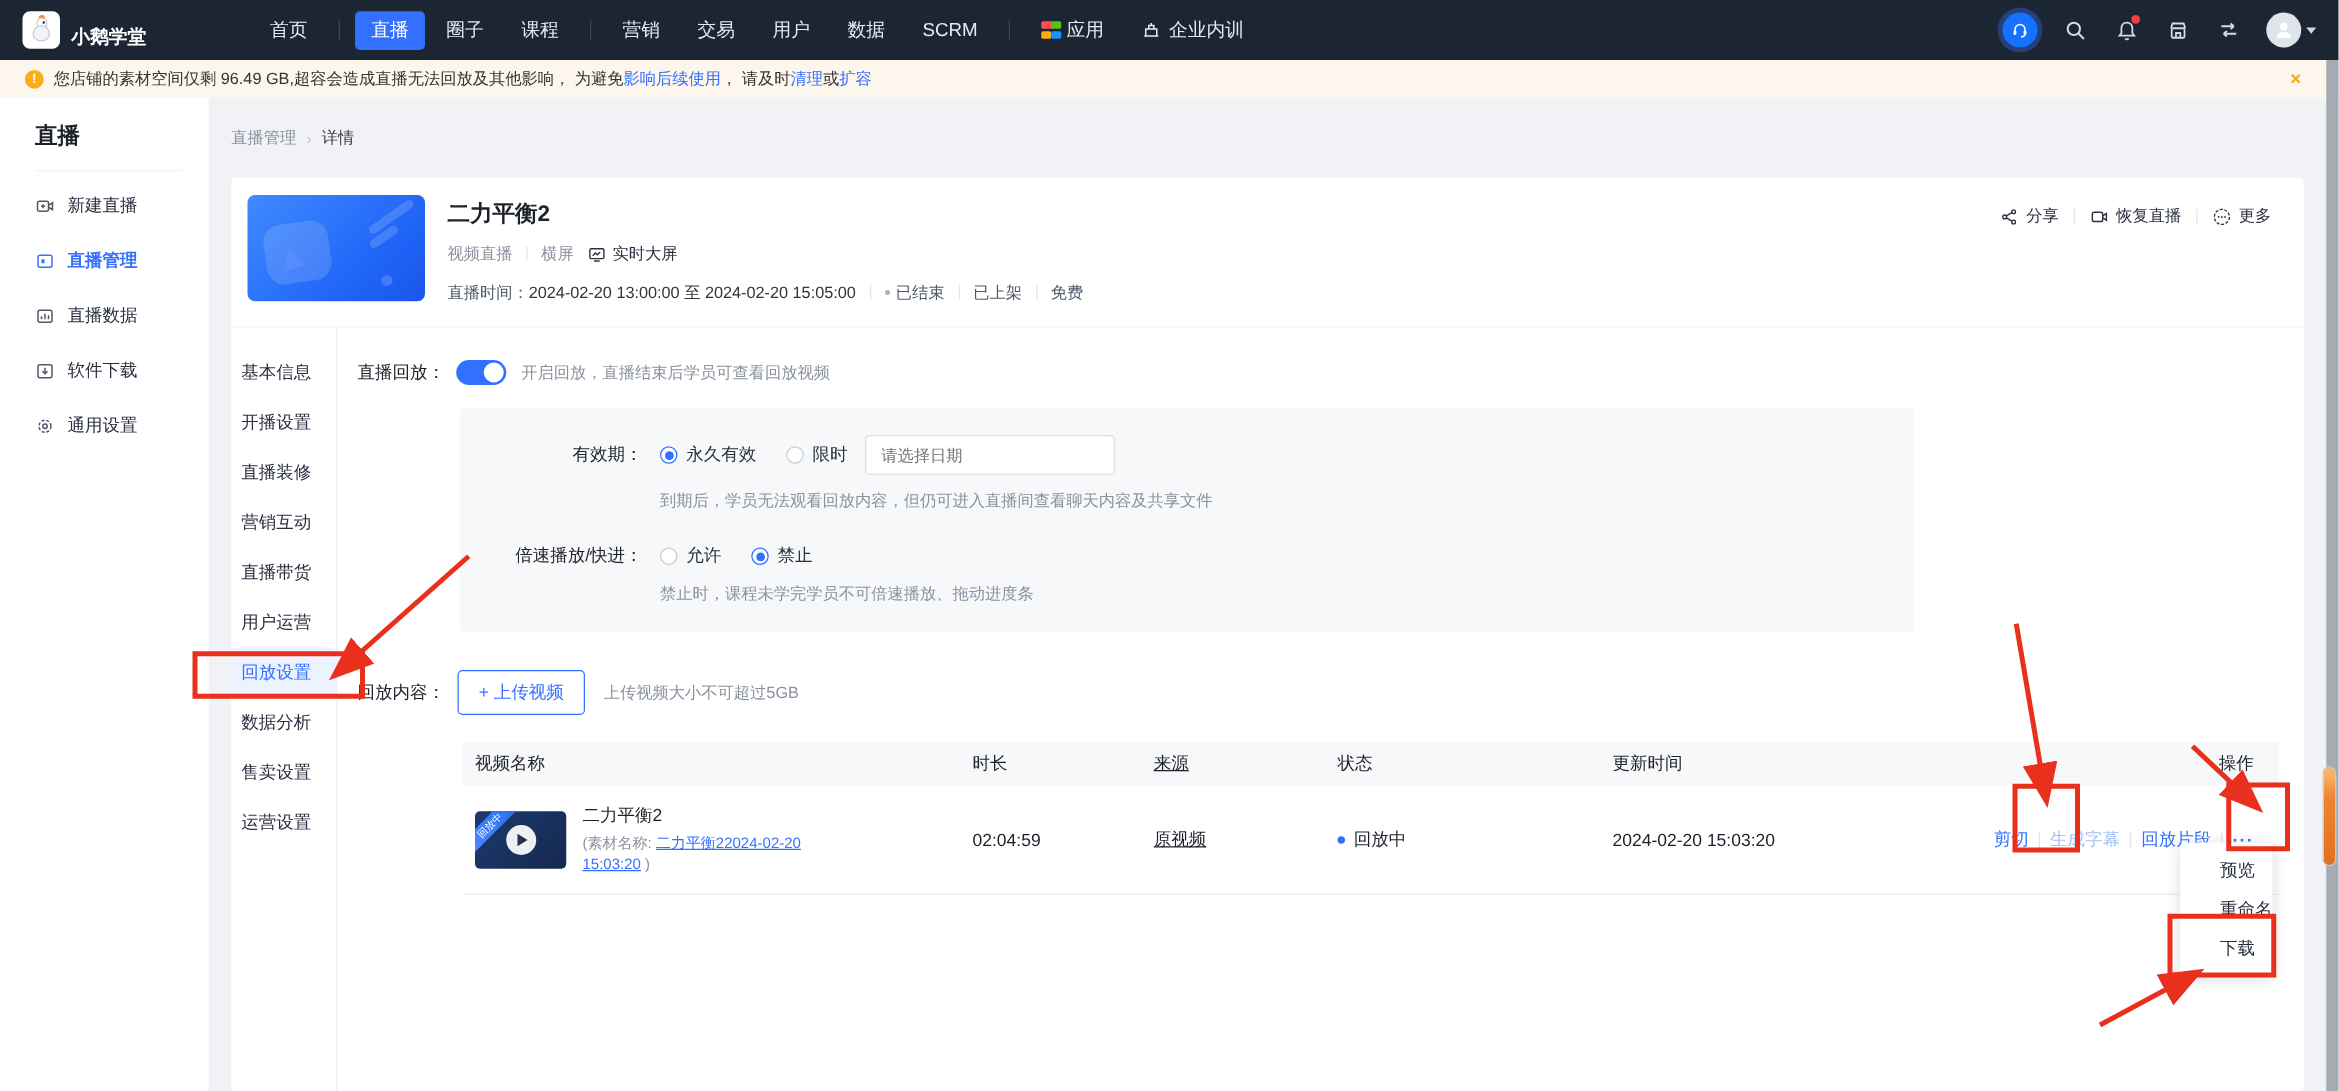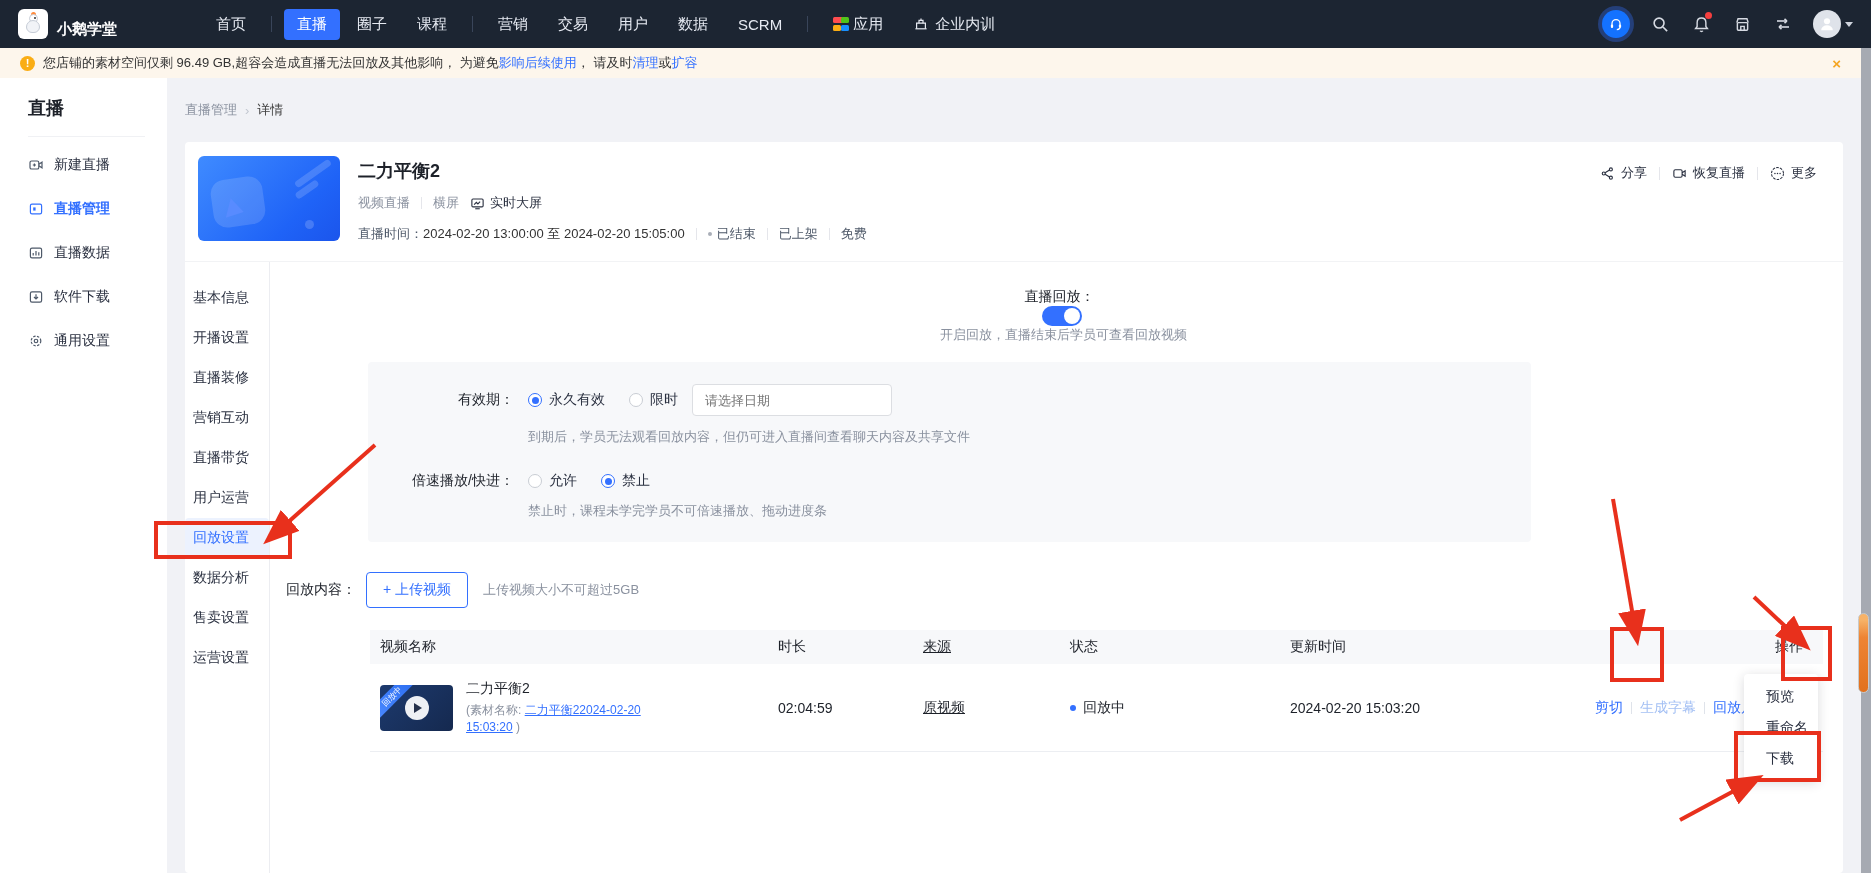--- a/index.html
+++ b/index.html
@@ -74,21 +74,21 @@
   .ha-item{display:flex;align-items:center;gap:6px;font-size:13px;color:#2a3040;cursor:pointer;white-space:nowrap;}
   .ha-div{width:1px;height:13px;background:#e5e6eb;margin:3px 12px 0 12px;}
 
   
   .card-body{display:flex;border-top:1px solid #f2f3f5;height:calc(100% - 117px);}
   .tabs{width:85px;border-right:1px solid #ecedf1;padding-top:16px;flex:0 0 auto;}
   .tab{height:40px;display:flex;align-items:center;padding-left:8px;font-size:14px;color:#2a3040;cursor:pointer;border-radius:4px;}
   .tab.active{background:#ecf2fe;color:#3370ff;}
   .content{flex:1;padding:26px 10px 0 12px;position:relative;}
 
-  .s-row{display:flex;align-items:center;flex-direction:column;}
+  .s-row{display:flex;align-items:center;}
   .s-label{width:74px;text-align:right;color:#1d2129;flex:0 0 auto;}
   .switch{width:40px;height:20px;border-radius:10px;background:#3370ff;position:relative;margin-left:9px;cursor:pointer;flex:0 0 auto;}
   .switch .knob{position:absolute;right:2px;top:2px;width:16px;height:16px;border-radius:50%;background:#fff;}
   .hint{color:#8a919f;font-size:13px;margin-left:12px;}
 
   .gray-panel{margin:18px 0 0 86px;width:1163px;background:#f7f8fa;border-radius:4px;padding:22px 0 22px 0;}
   .p-row{display:flex;align-items:center;}
   .p-label{width:146px;text-align:right;color:#1d2129;flex:0 0 auto;}
   .radio{width:14px;height:14px;border-radius:50%;border:1px solid #c9cdd4;background:#fff;display:flex;align-items:center;justify-content:center;margin-left:14px;cursor:pointer;flex:0 0 auto;}
   .radio.on{border-color:#3370ff;}
@@ -124,21 +124,21 @@
   .v-mat{margin-top:4px;font-size:12px;color:#8a919f;line-height:17px;}
   .v-mat a{color:#3370ff;text-decoration:underline;cursor:pointer;}
   .status-dot{width:6px;height:6px;border-radius:50%;background:#3370ff;margin-right:7px;}
   .act-link{color:#3370ff;cursor:pointer;white-space:nowrap;}
   .act-link.dim{color:#a4c0f4;}
   .act-link.dots{font-weight:bold;letter-spacing:1px;}
   .a-div{width:1px;height:12px;background:#dfe3ea;margin:0 8px;}
 
   
   .dropdown{position:absolute;left:1744px;top:674px;width:74px;background:#fff;border-radius:4px;box-shadow:0 2px 12px rgba(29,33,41,.16);padding:7px 0;z-index:30;}
-  .dd-item{height:31px;display:flex;align-items:center;padding-left:22px;color:#2a3040;font-size:14px;cursor:pointer;}
+  .dd-item{height:31px;display:flex;align-items:center;padding-left:32px;color:#2a3040;font-size:14px;cursor:pointer;}
 
   
   .scroll-track{position:absolute;top:48px;right:0;bottom:0;width:10px;background:#a6aab2;z-index:60;}
   .scroll-thumb{position:absolute;top:613px;right:2px;width:11px;height:80px;border-radius:6px;background:linear-gradient(#f7b267 8%,#ee8434 30%,#e2711d 100%);border:1px solid #c9c9c9;z-index:61;}
 
   
   .annotations{position:absolute;left:0;top:0;z-index:50;pointer-events:none;}
 </style>
 </head>
 <body>

